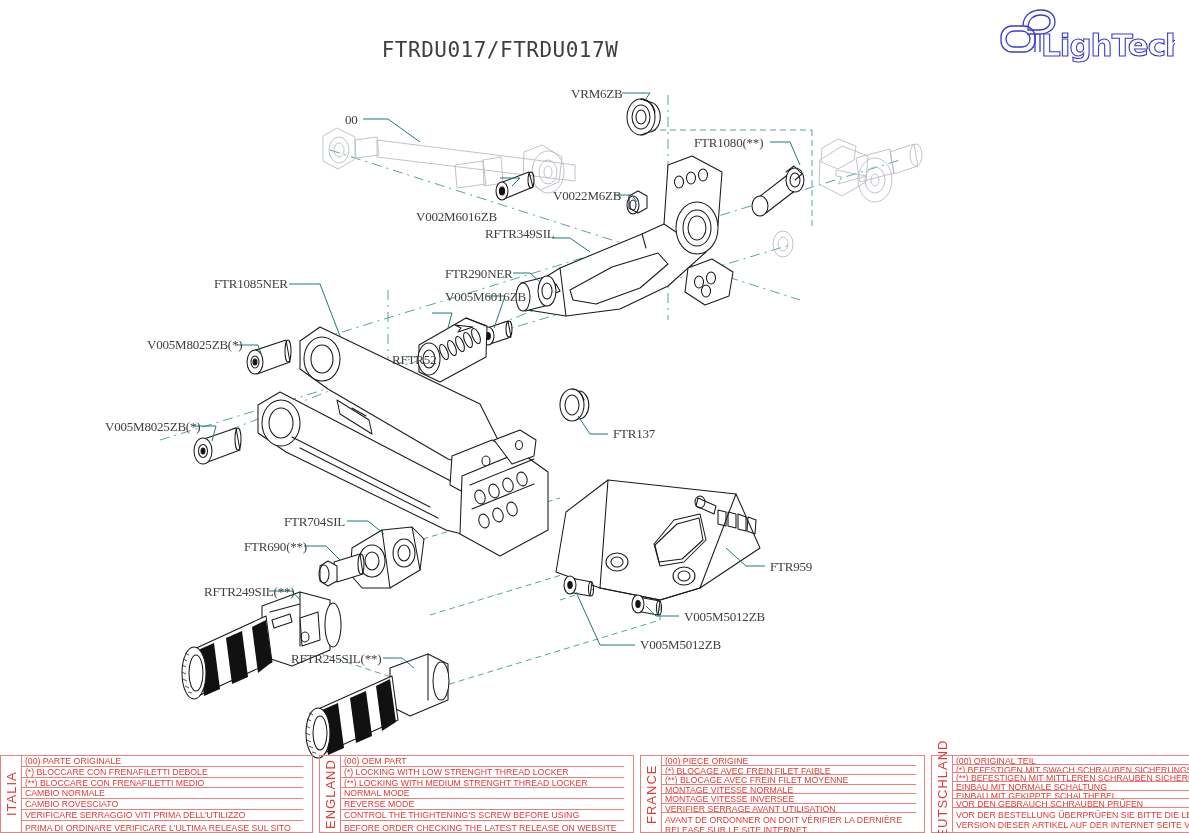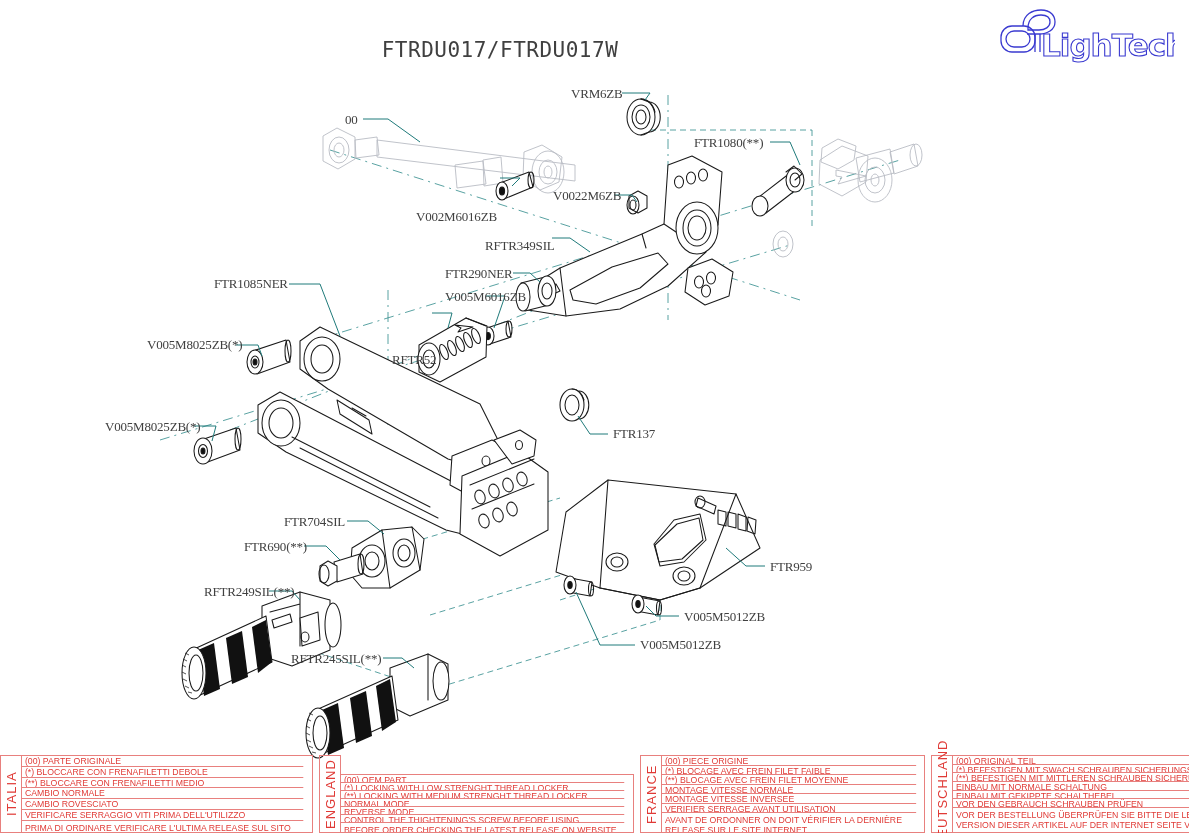--- a/index.html
+++ b/index.html
@@ -31,21 +31,21 @@
   .lang-rows{border:1px solid #e8807e;border-left:none;display:flex;
       flex-direction:column;justify-content:center;}
   .lang-rows .r{border-bottom:1px solid #e8807e;color:#e03a36;font-size:9px;
       line-height:10.4px;padding:0 3px;white-space:nowrap;overflow:hidden;
       font-family:"Liberation Sans Narrow","Liberation Sans",sans-serif;
       transform:scaleX(.97);transform-origin:left center;}
   .lang-rows .r:last-child{border-bottom:none;}
   .lang-rows .r.tall{line-height:10px;padding-top:2px;}
   .lang-rows .r.two{white-space:normal;}
   .b-ITALIA .lang-rows{width:290px;}
-  .b-ENGLAND .lang-rows{width:292px;margin-top:19px;}
+  .b-ENGLAND .lang-rows{width:292px;}
   .b-FRANCE .lang-rows{width:262px;}
   .b-DEUTSCHLAND .lang-rows{width:278px;}
 </style>
 </head>
 <body>
 
 <div id="page-title">FTRDU017/FTRDU017W</div>
 
 <svg id="logo" viewBox="0 0 178 62">
   <g fill="none" stroke="#3a3ad0" stroke-width="1.3">
@@ -381,21 +381,21 @@
     <path class="ldr" d="M635 645 L600 645 L576 592"></path>
   </g>
 </svg>
 
 <div id="labels">
   <div class="lbl" style="left:345px;top:112px;">00</div>
   <div class="lbl" style="left:571px;top:86px;">VRM6ZB</div>
   <div class="lbl" style="left:694px;top:135px;">FTR1080(**)</div>
   <div class="lbl" style="left:416px;top:171px;margin-top:38px;">V002M6016ZB</div>
   <div class="lbl" style="left:553px;top:188px;">V0022M6ZB</div>
-  <div class="lbl" style="left:485px;top:238px;">RFTR349SIL</div>
+  <div class="lbl" style="left:485px;top:226px;">RFTR349SIL</div>
   <div class="lbl" style="left:445px;top:266px;">FTR290NER</div>
   <div class="lbl" style="left:214px;top:276px;">FTR1085NER</div>
   <div class="lbl" style="left:407px;top:289px;margin-left:38px;">V005M6016ZB</div>
   <div class="lbl" style="left:392px;top:306px;margin-top:46px;">RFTR52</div>
   <div class="lbl" style="left:147px;top:337px;">V005M8025ZB(*)</div>
   <div class="lbl" style="left:105px;top:419px;">V005M8025ZB(*)</div>
   <div class="lbl" style="left:613px;top:426px;">FTR137</div>
   <div class="lbl" style="left:284px;top:514px;">FTR704SIL</div>
   <div class="lbl" style="left:244px;top:539px;">FTR690(**)</div>
   <div class="lbl" style="left:770px;top:559px;">FTR959</div>

